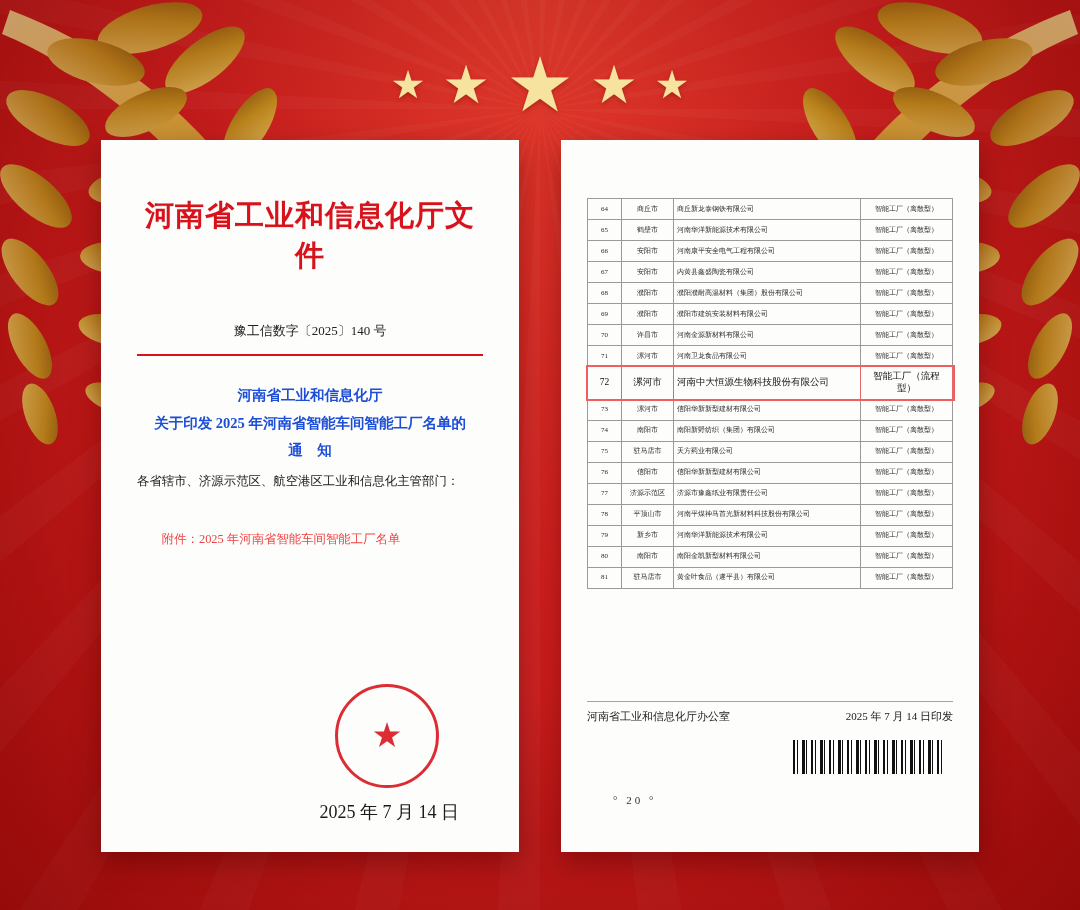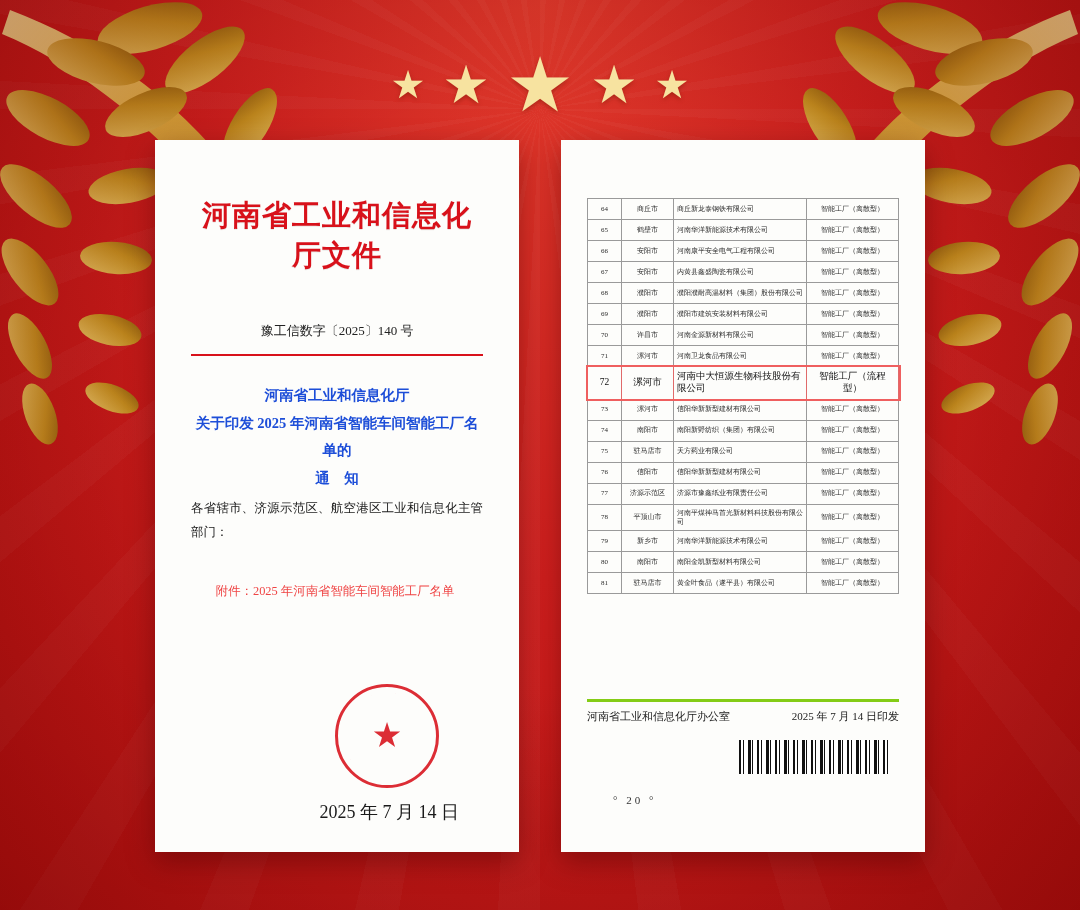--- a/index.html
+++ b/index.html
@@ -51,21 +51,21 @@
   .star.s3 { font-size: 66px; }
 
   
   .pages {
     position: absolute; top: 140px; left: 0; right: 0;
     display: flex; justify-content: center; gap: 42px;
     z-index: 4;
   }
   .page {
     background: #fdfdfb;
-    width: 364px; height: 712px;
+    width: 418px; height: 712px;
     box-shadow: 0 10px 26px rgba(70,0,0,.42);
     position: relative;
     overflow: hidden;
   }
 
   
   .doc-l { padding: 42px 36px 0 36px; }
   .doc-title {
     text-align: center;
     color: #d8111a;
@@ -156,21 +156,21 @@
   td.c-city { width: 52px; text-align: center; }
   td.c-name { text-align: left; padding-left: 5px; }
   td.c-type { width: 92px; text-align: center; }
 
   tr.hl td { border-color: #e06a6a; }
   tr.hl { outline: 2px solid #ef5f5f; }
   tr.hl td { font-size: 9.5px; color: #111; height: 30px; }
 
   .foot {
     position: absolute; left: 26px; right: 26px; bottom: 128px;
-    border-top: 3px solid #84cc16;
+    border-top: 1px solid #84cc16;
     padding-top: 7px;
     display: flex; justify-content: space-between;
     font-size: 11px; color: #1a1a1a;
   }
   .barcode {
     position: absolute; right: 36px; bottom: 78px;
     width: 150px; height: 34px;
     background:
       repeating-linear-gradient(90deg,
         #111 0 2px, #fff 2px 4px, #111 4px 5px, #fff 5px 9px,

